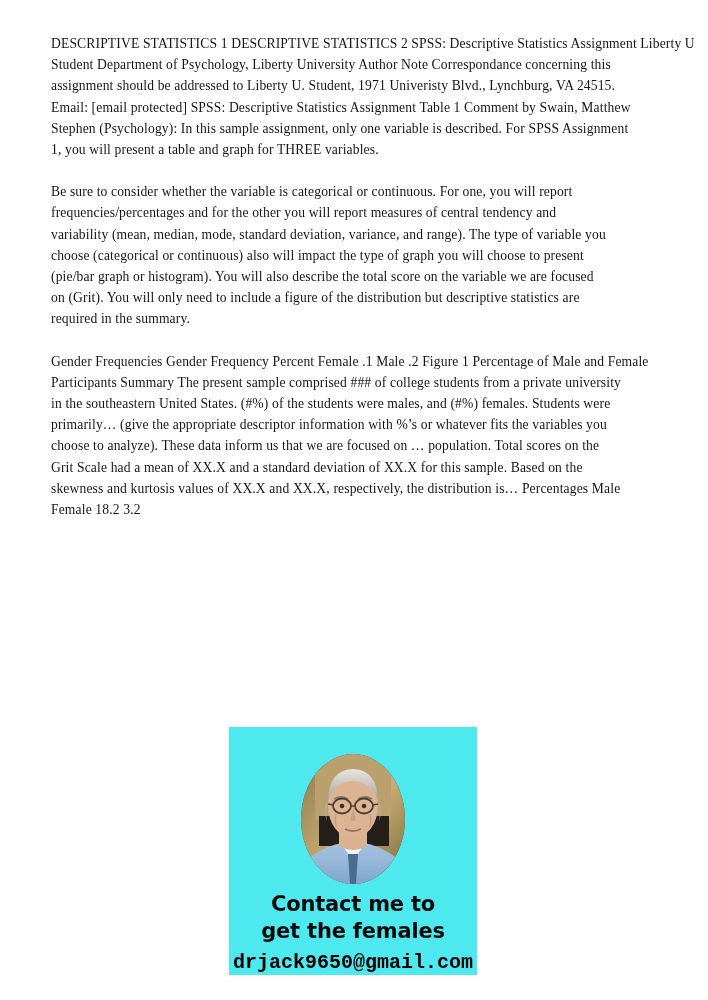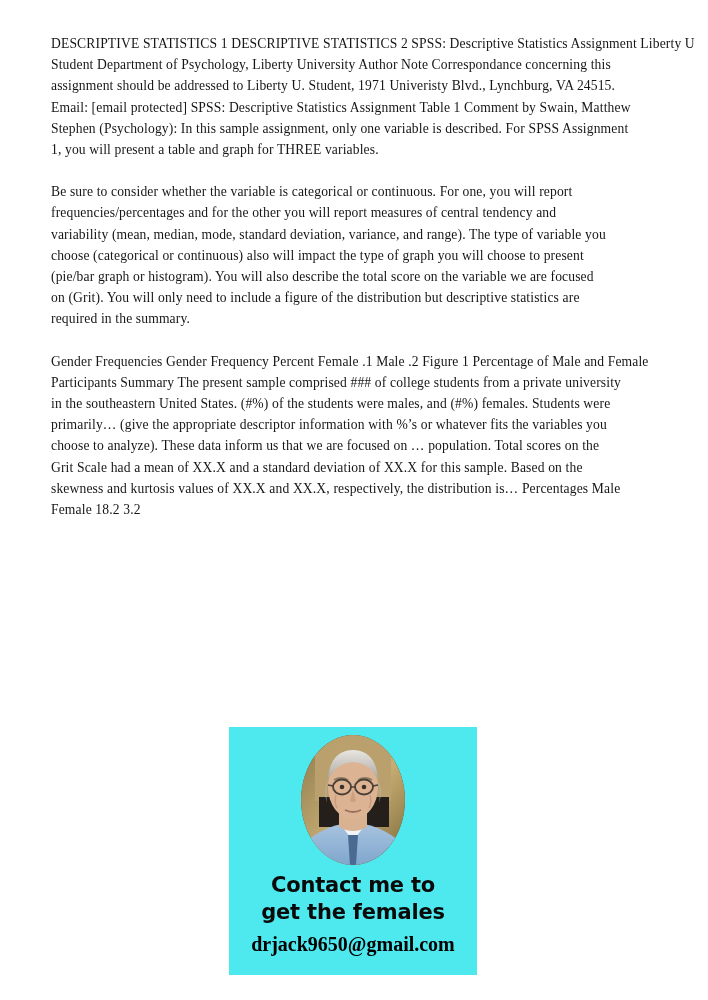--- a/index.html
+++ b/index.html
@@ -54,20 +54,21 @@
     position: absolute;
     left: 229px;
     top: 727px;
     width: 248px;
     height: 248px;
     background: #4DE9EE;
     display: flex;
     flex-direction: column;
     align-items: center;
     overflow: hidden;
+    justify-content: flex-end;
   }
 
   .portrait {
     width: 104px;
     height: 130px;
     margin-top: 8px;
     border-radius: 50% / 50%;
     overflow: hidden;
     position: relative;
     background: #6b5a3a;
@@ -81,21 +82,21 @@
     line-height: 25px;
     color: #0a0a0a;
     text-align: center;
     letter-spacing: -0.2px;
     white-space: nowrap;
   }
   .cc-line-1 { margin-top: 8px; }
   .cc-line-2 { margin-top: 2px; }
 
   .cc-email {
-    font-family: Liberation Serif, serif;
+    font-family: Liberation Mono, monospace;
     font-weight: bold;
     font-size: 20px;
     line-height: 24px;
     color: #000000;
     text-align: center;
     margin-top: 7px;
     white-space: nowrap;
   }
 </style>
 </head>

